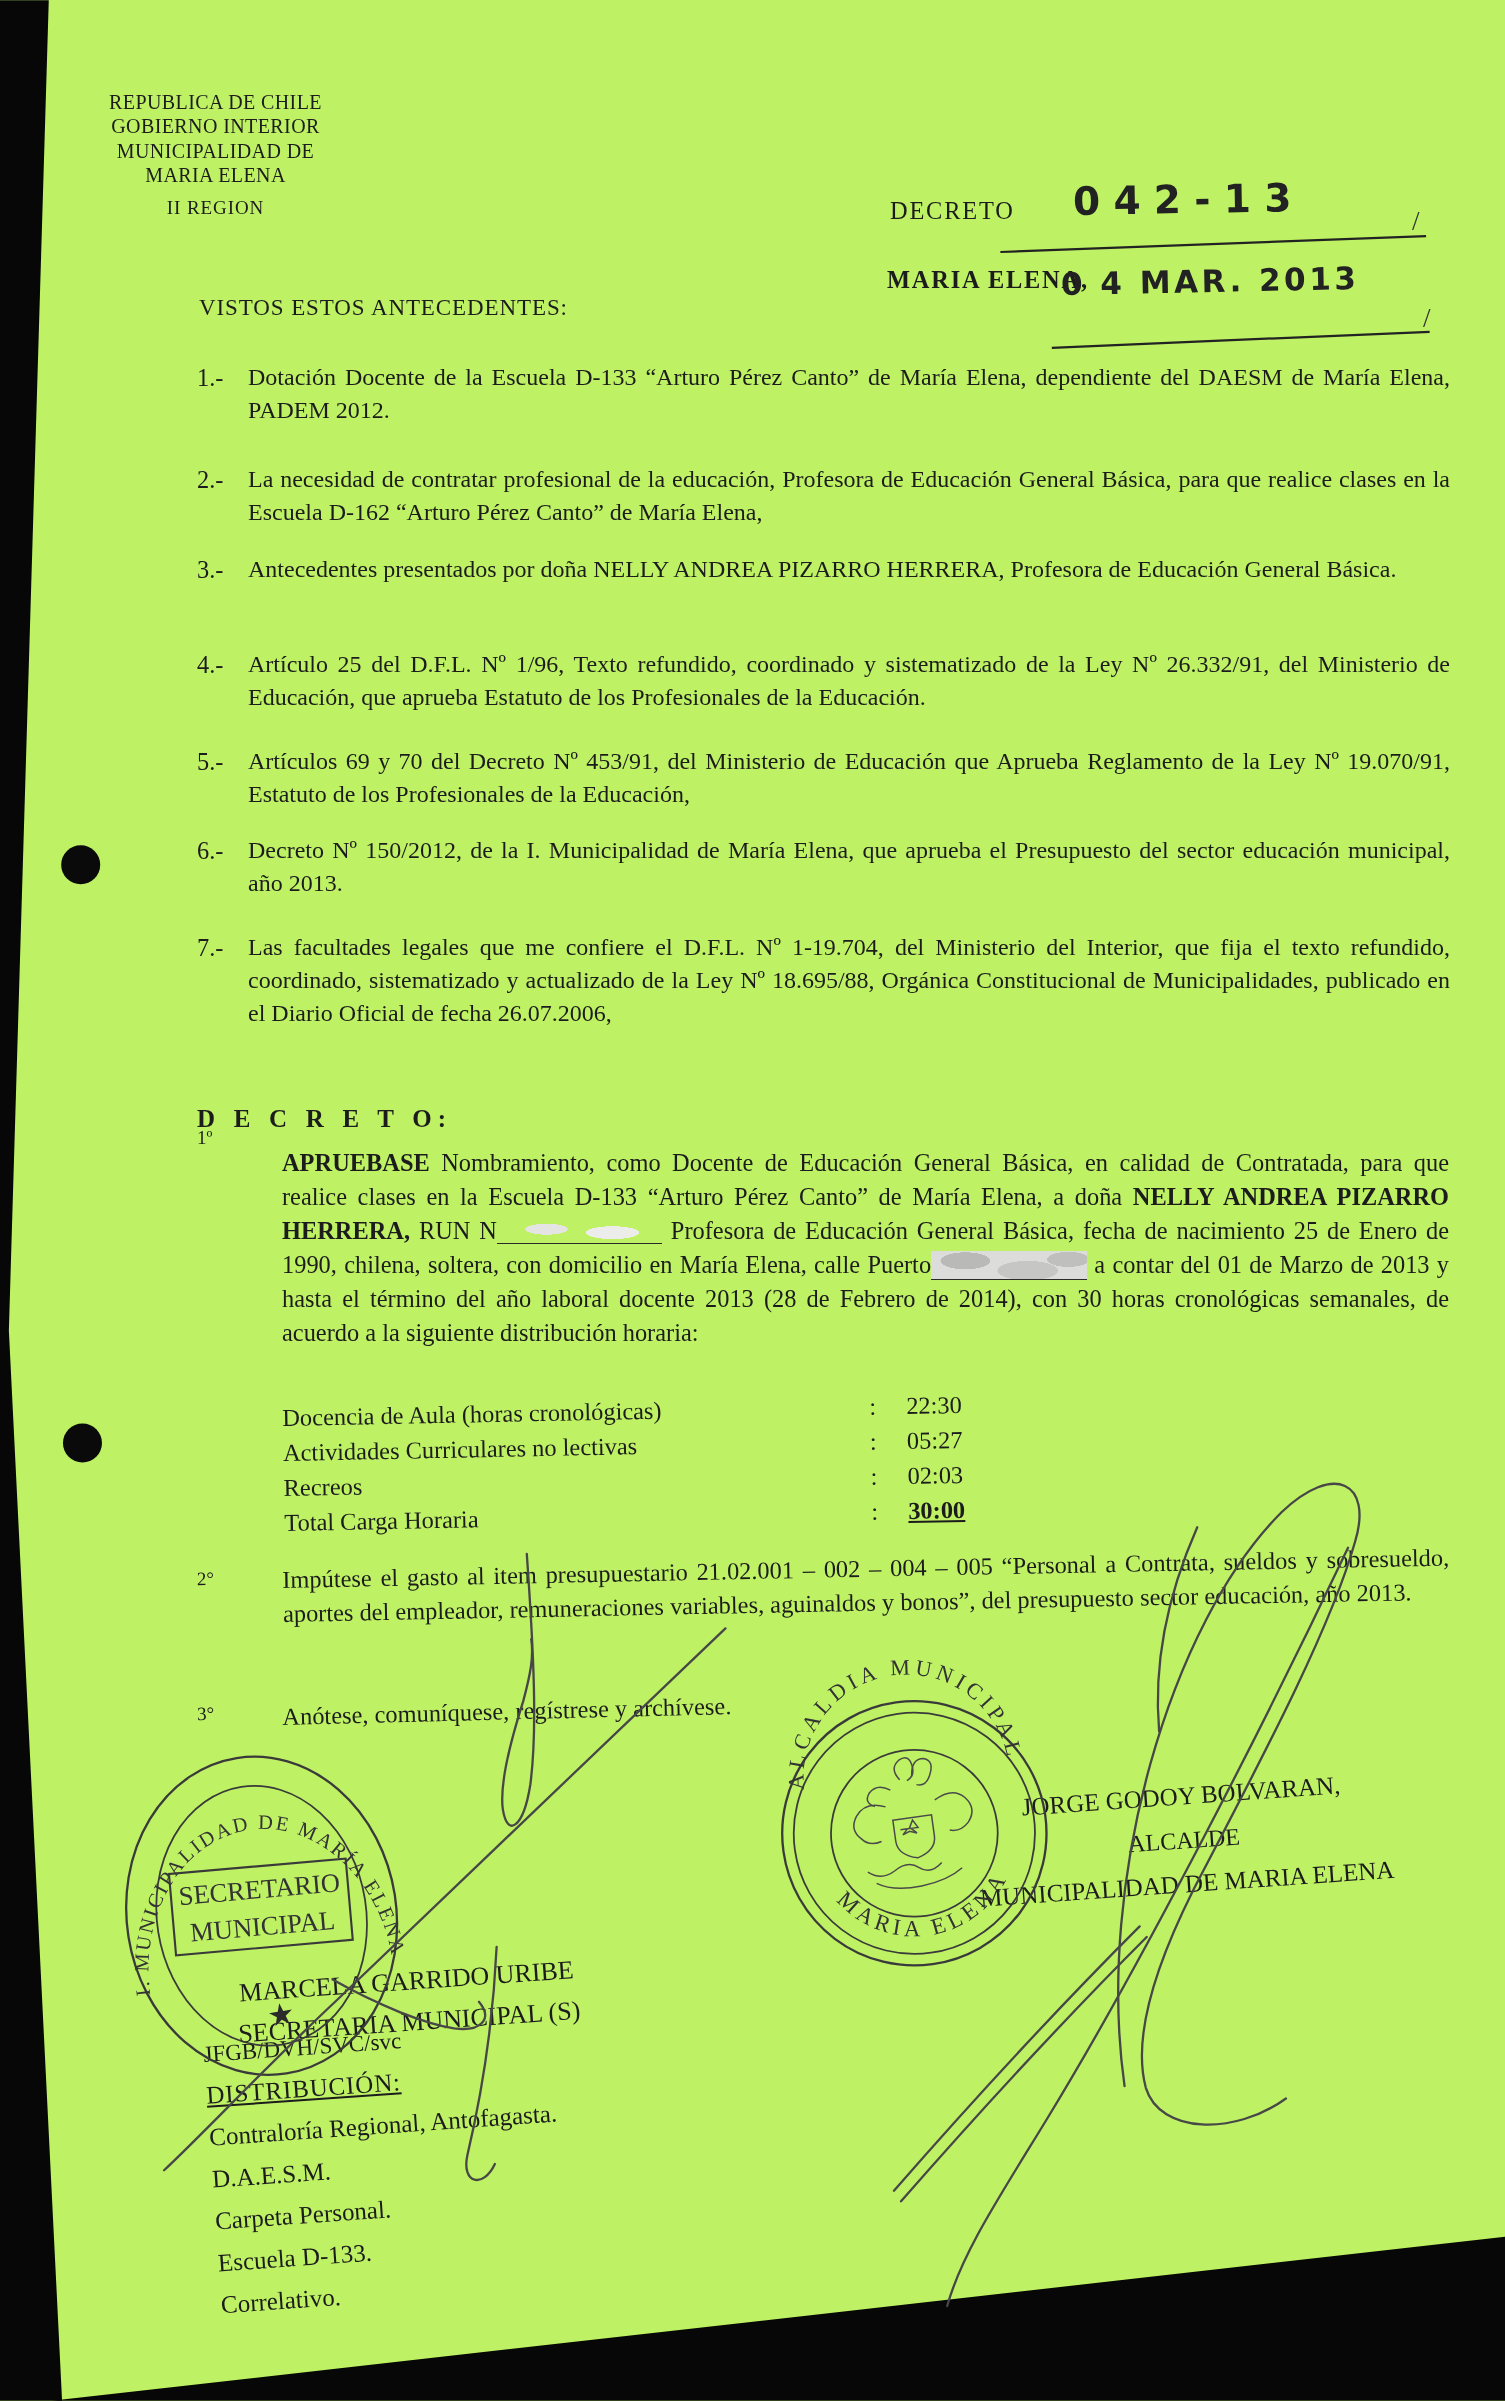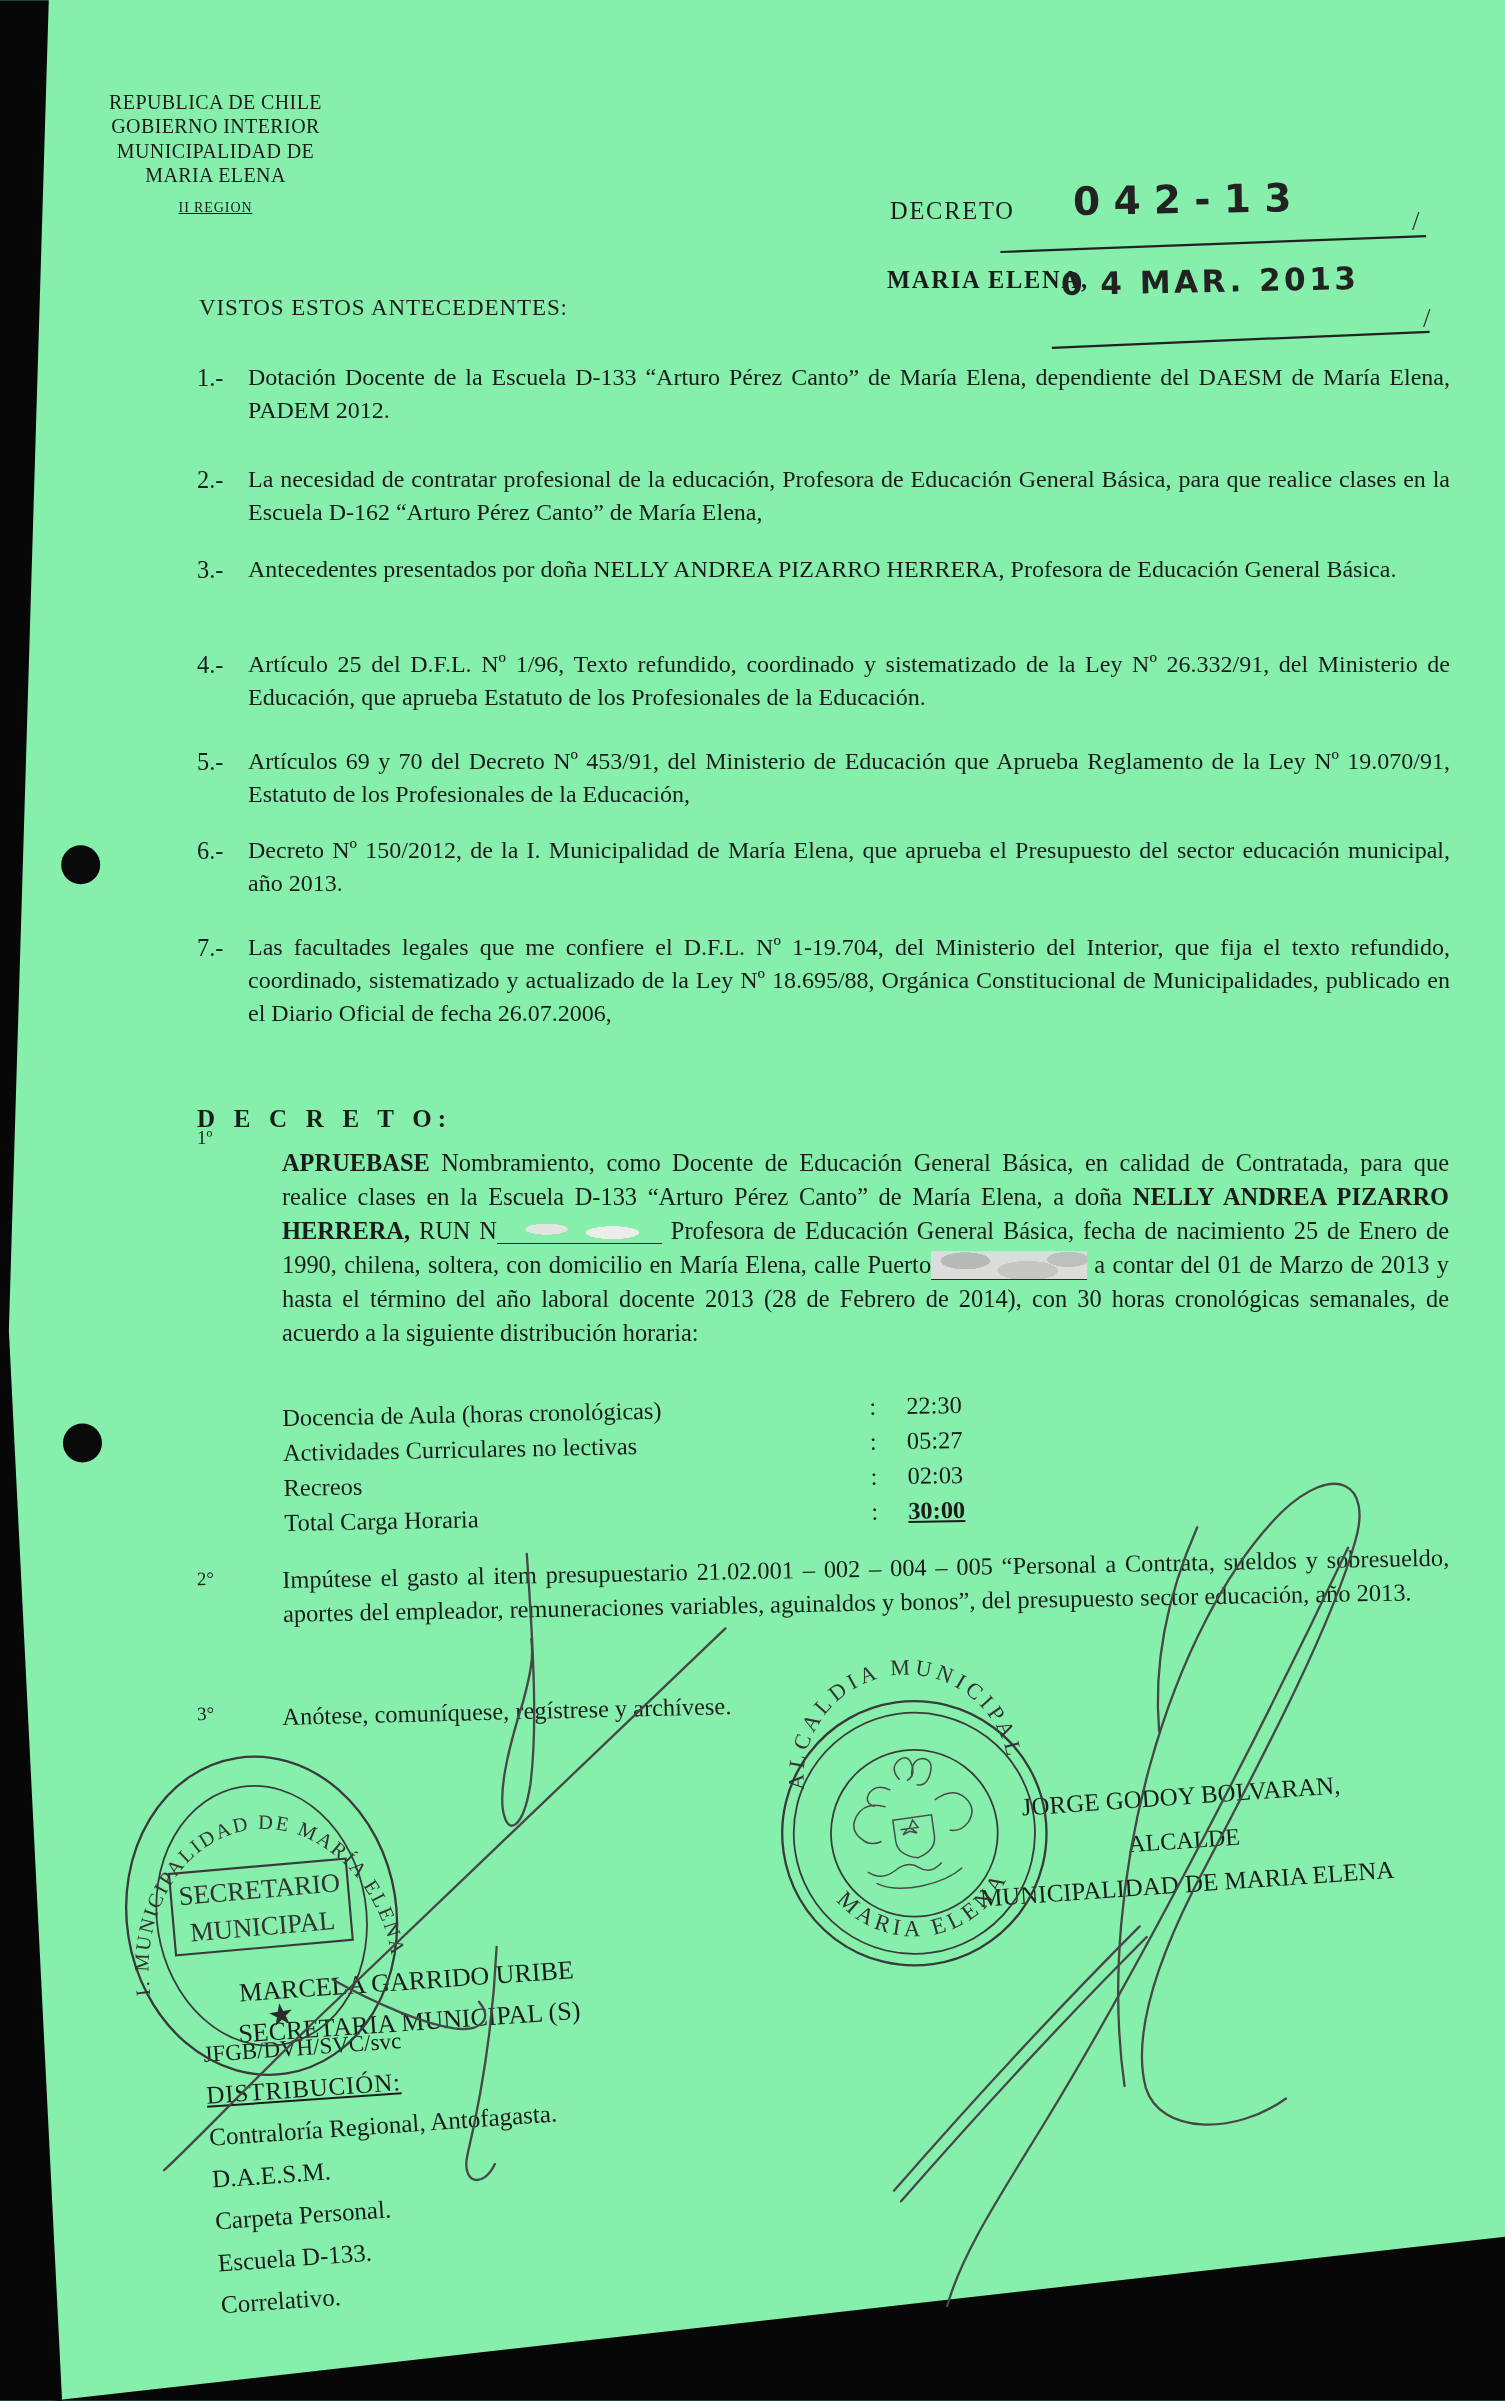--- a/index.html
+++ b/index.html
@@ -1,29 +1,29 @@
 <!DOCTYPE html>
 <html style="font-size:14px"><head>
 <meta charset="utf-8">
 <style>
   html,body{margin:0;padding:0;background:#888;}
   .page{
     position:relative;
     width:1505px;height:2401px;
-    background:#86efac;
+    background:#bef264;
     overflow:hidden;
     font-family:"Liberation Serif", serif;
     color:#1c1c1c;
   }
   .abs{position:absolute;}
   
   .letterhead{left:78px;top:90px;width:275px;text-align:center;
     font-size:20px;line-height:24.4px;letter-spacing:0.4px;}
-  .letterhead .region{display:inline-block;margin-top:8px;font-size:14px;
-    text-decoration:underline;letter-spacing:0.9px;text-align:right;}
+  .letterhead .region{display:inline-block;margin-top:8px;font-size:19px;
+    letter-spacing:0.9px;text-align:right;}
   
   .h-label{font-size:24.4px;letter-spacing:1.8px;}
   .stampnum{font-family:"DejaVu Sans",sans-serif;font-weight:bold;
     font-size:39px;letter-spacing:13.3px;color:#222;transform:rotate(-1deg);}
   .stampdate{font-family:"DejaVu Sans",sans-serif;font-weight:bold;
     font-size:31px;letter-spacing:3.5px;color:#222;transform:rotate(-1.2deg);}
   .slash{font-size:27px;color:#333;}
   
   .vheading{left:199px;top:295px;font-size:23px;letter-spacing:0.9px;}
   .v-item{left:197px;width:1253px;display:flex;}

